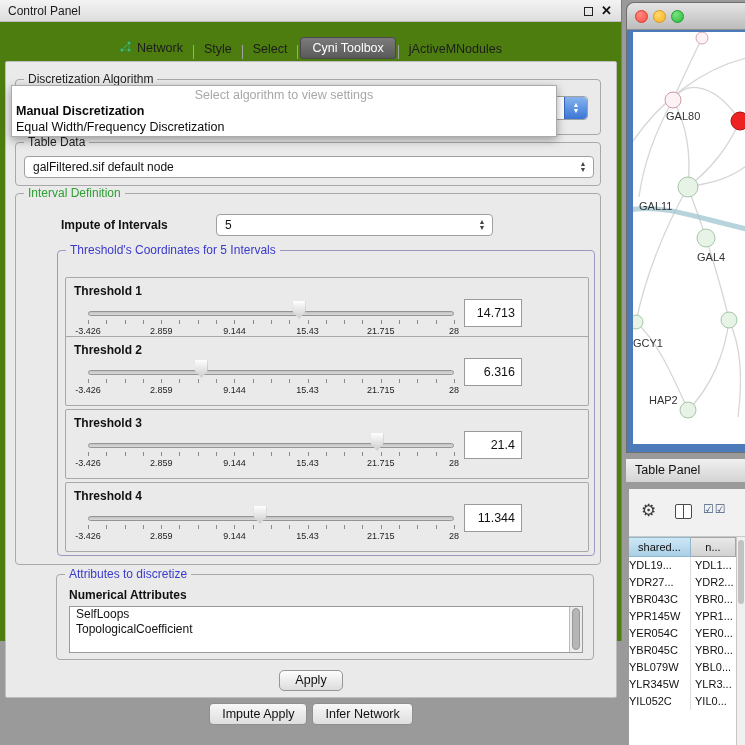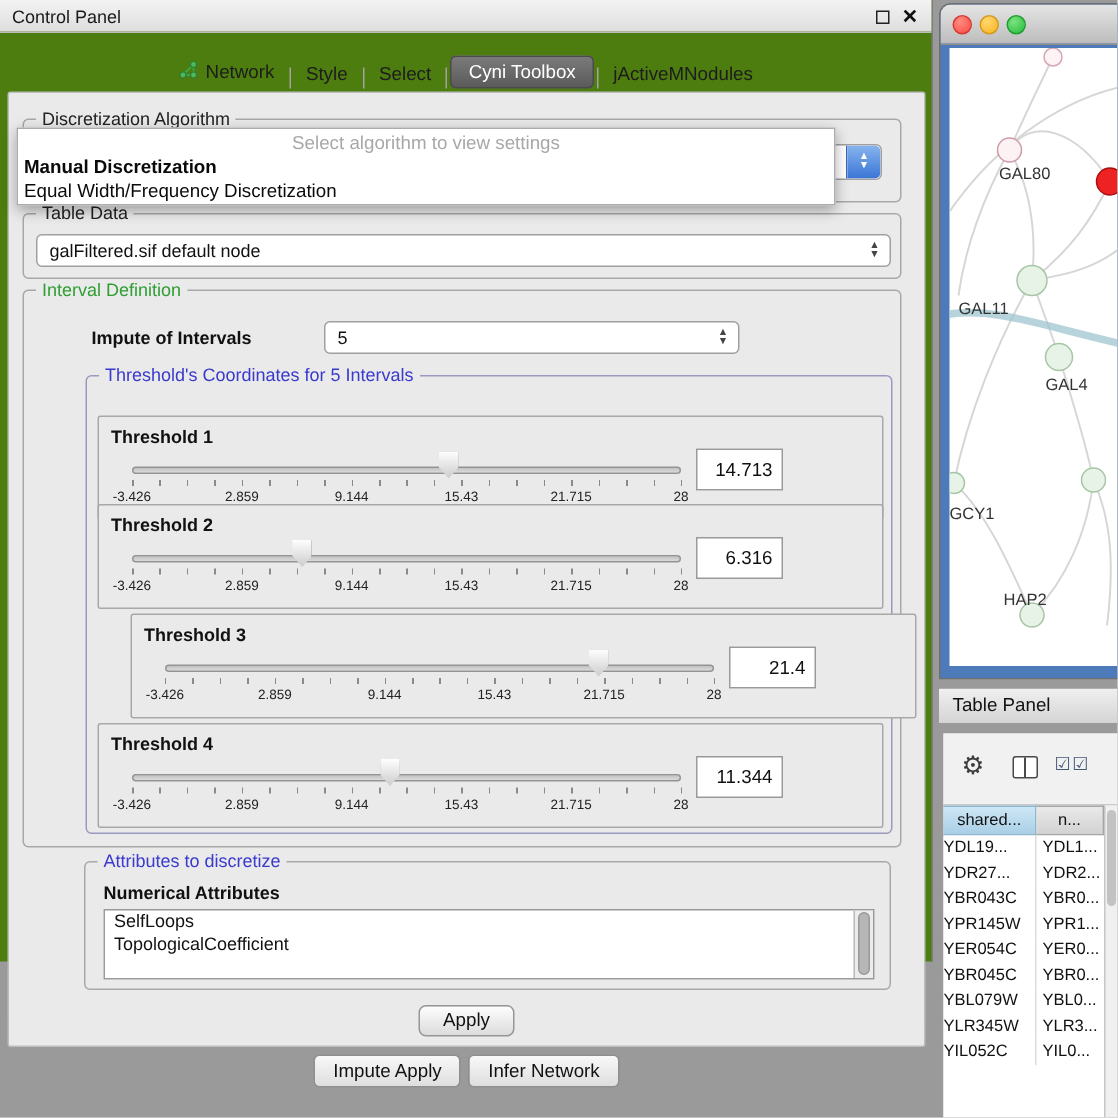--- a/index.html
+++ b/index.html
@@ -248,21 +248,21 @@
               <span style="left:20%">2.859</span>
               <span style="left:40%">9.144</span>
               <span style="left:60%">15.43</span>
               <span style="left:80%">21.715</span>
               <span style="left:100%">28</span>
             </div>
           </div>
           <div class="tvalue">6.316</div>
         </div>
 
-        <div class="tbox" style="top:158px;margin-left:22px;">
+        <div class="tbox" style="top:158px;">
           <span class="tbox-label">Threshold 3</span>
           <div class="slider">
             <div class="track"></div>
             <div class="ticks"></div>
             <div class="thumb" style="left: 79%;"></div>
             <div class="tick-labels">
               <span style="left:0%">-3.426</span>
               <span style="left:20%">2.859</span>
               <span style="left:40%">9.144</span>
               <span style="left:60%">15.43</span>
@@ -344,21 +344,21 @@
       <circle cx="55" cy="155" r="10" fill="#e7f3e7" stroke="#a6c6a6"></circle>
       <circle cx="73" cy="206" r="9" fill="#e7f3e7" stroke="#a6c6a6"></circle>
       <circle cx="3" cy="290" r="7" fill="#e7f3e7" stroke="#a6c6a6"></circle>
       <circle cx="96" cy="288" r="8" fill="#e7f3e7" stroke="#a6c6a6"></circle>
       <circle cx="55" cy="378" r="8" fill="#e7f3e7" stroke="#a6c6a6"></circle>
     </svg>
     <span class="node-label" style="left:33px; top:78px;">GAL80</span>
     <span class="node-label" style="left:6px;  top:168px;">GAL11</span>
     <span class="node-label" style="left:64px; top:219px;">GAL4</span>
     <span class="node-label" style="left:0px;  top:305px;">GCY1</span>
-    <span class="node-label" style="left:36px; top:362px;text-align:right;">HAP2</span>
+    <span class="node-label" style="left:16px; top:362px;text-align:right;">HAP2</span>
   </div>
 </div>
 
 <div class="table-panel-bar">
   <span>Table Panel</span>
 </div>
 
 <div class="table-window">
   <div class="tw-toolbar">
     <span class="gear">⚙</span>

